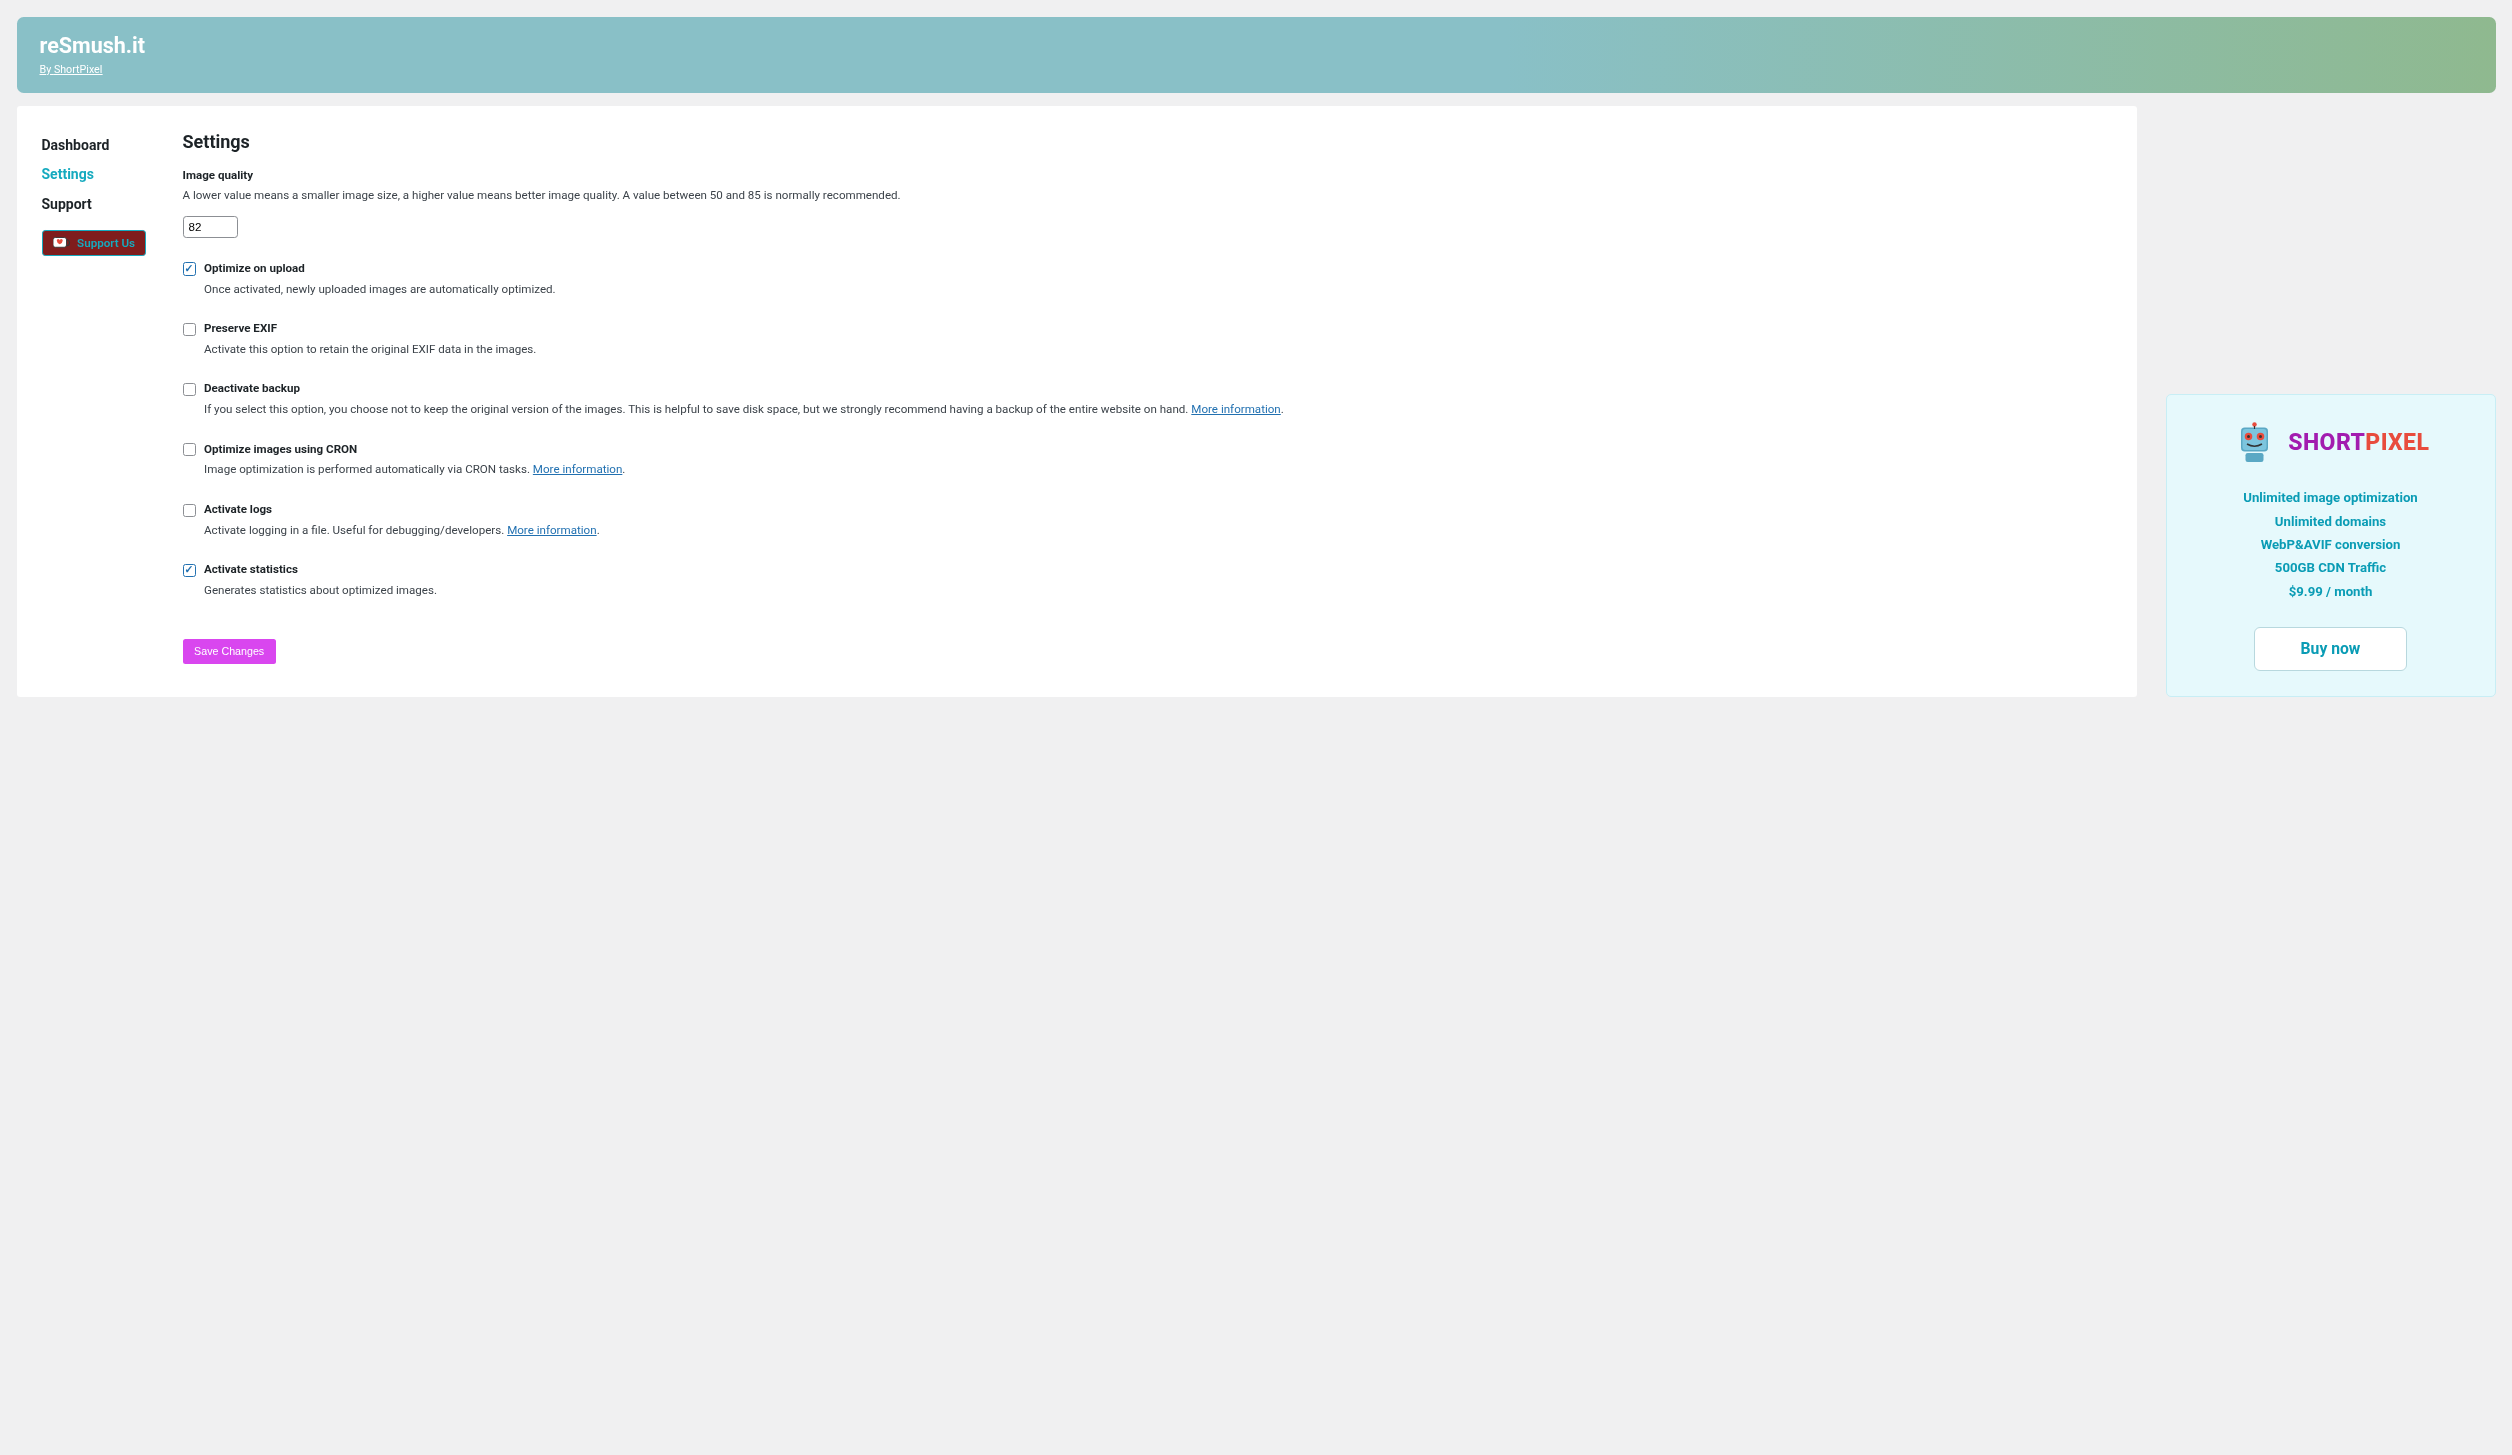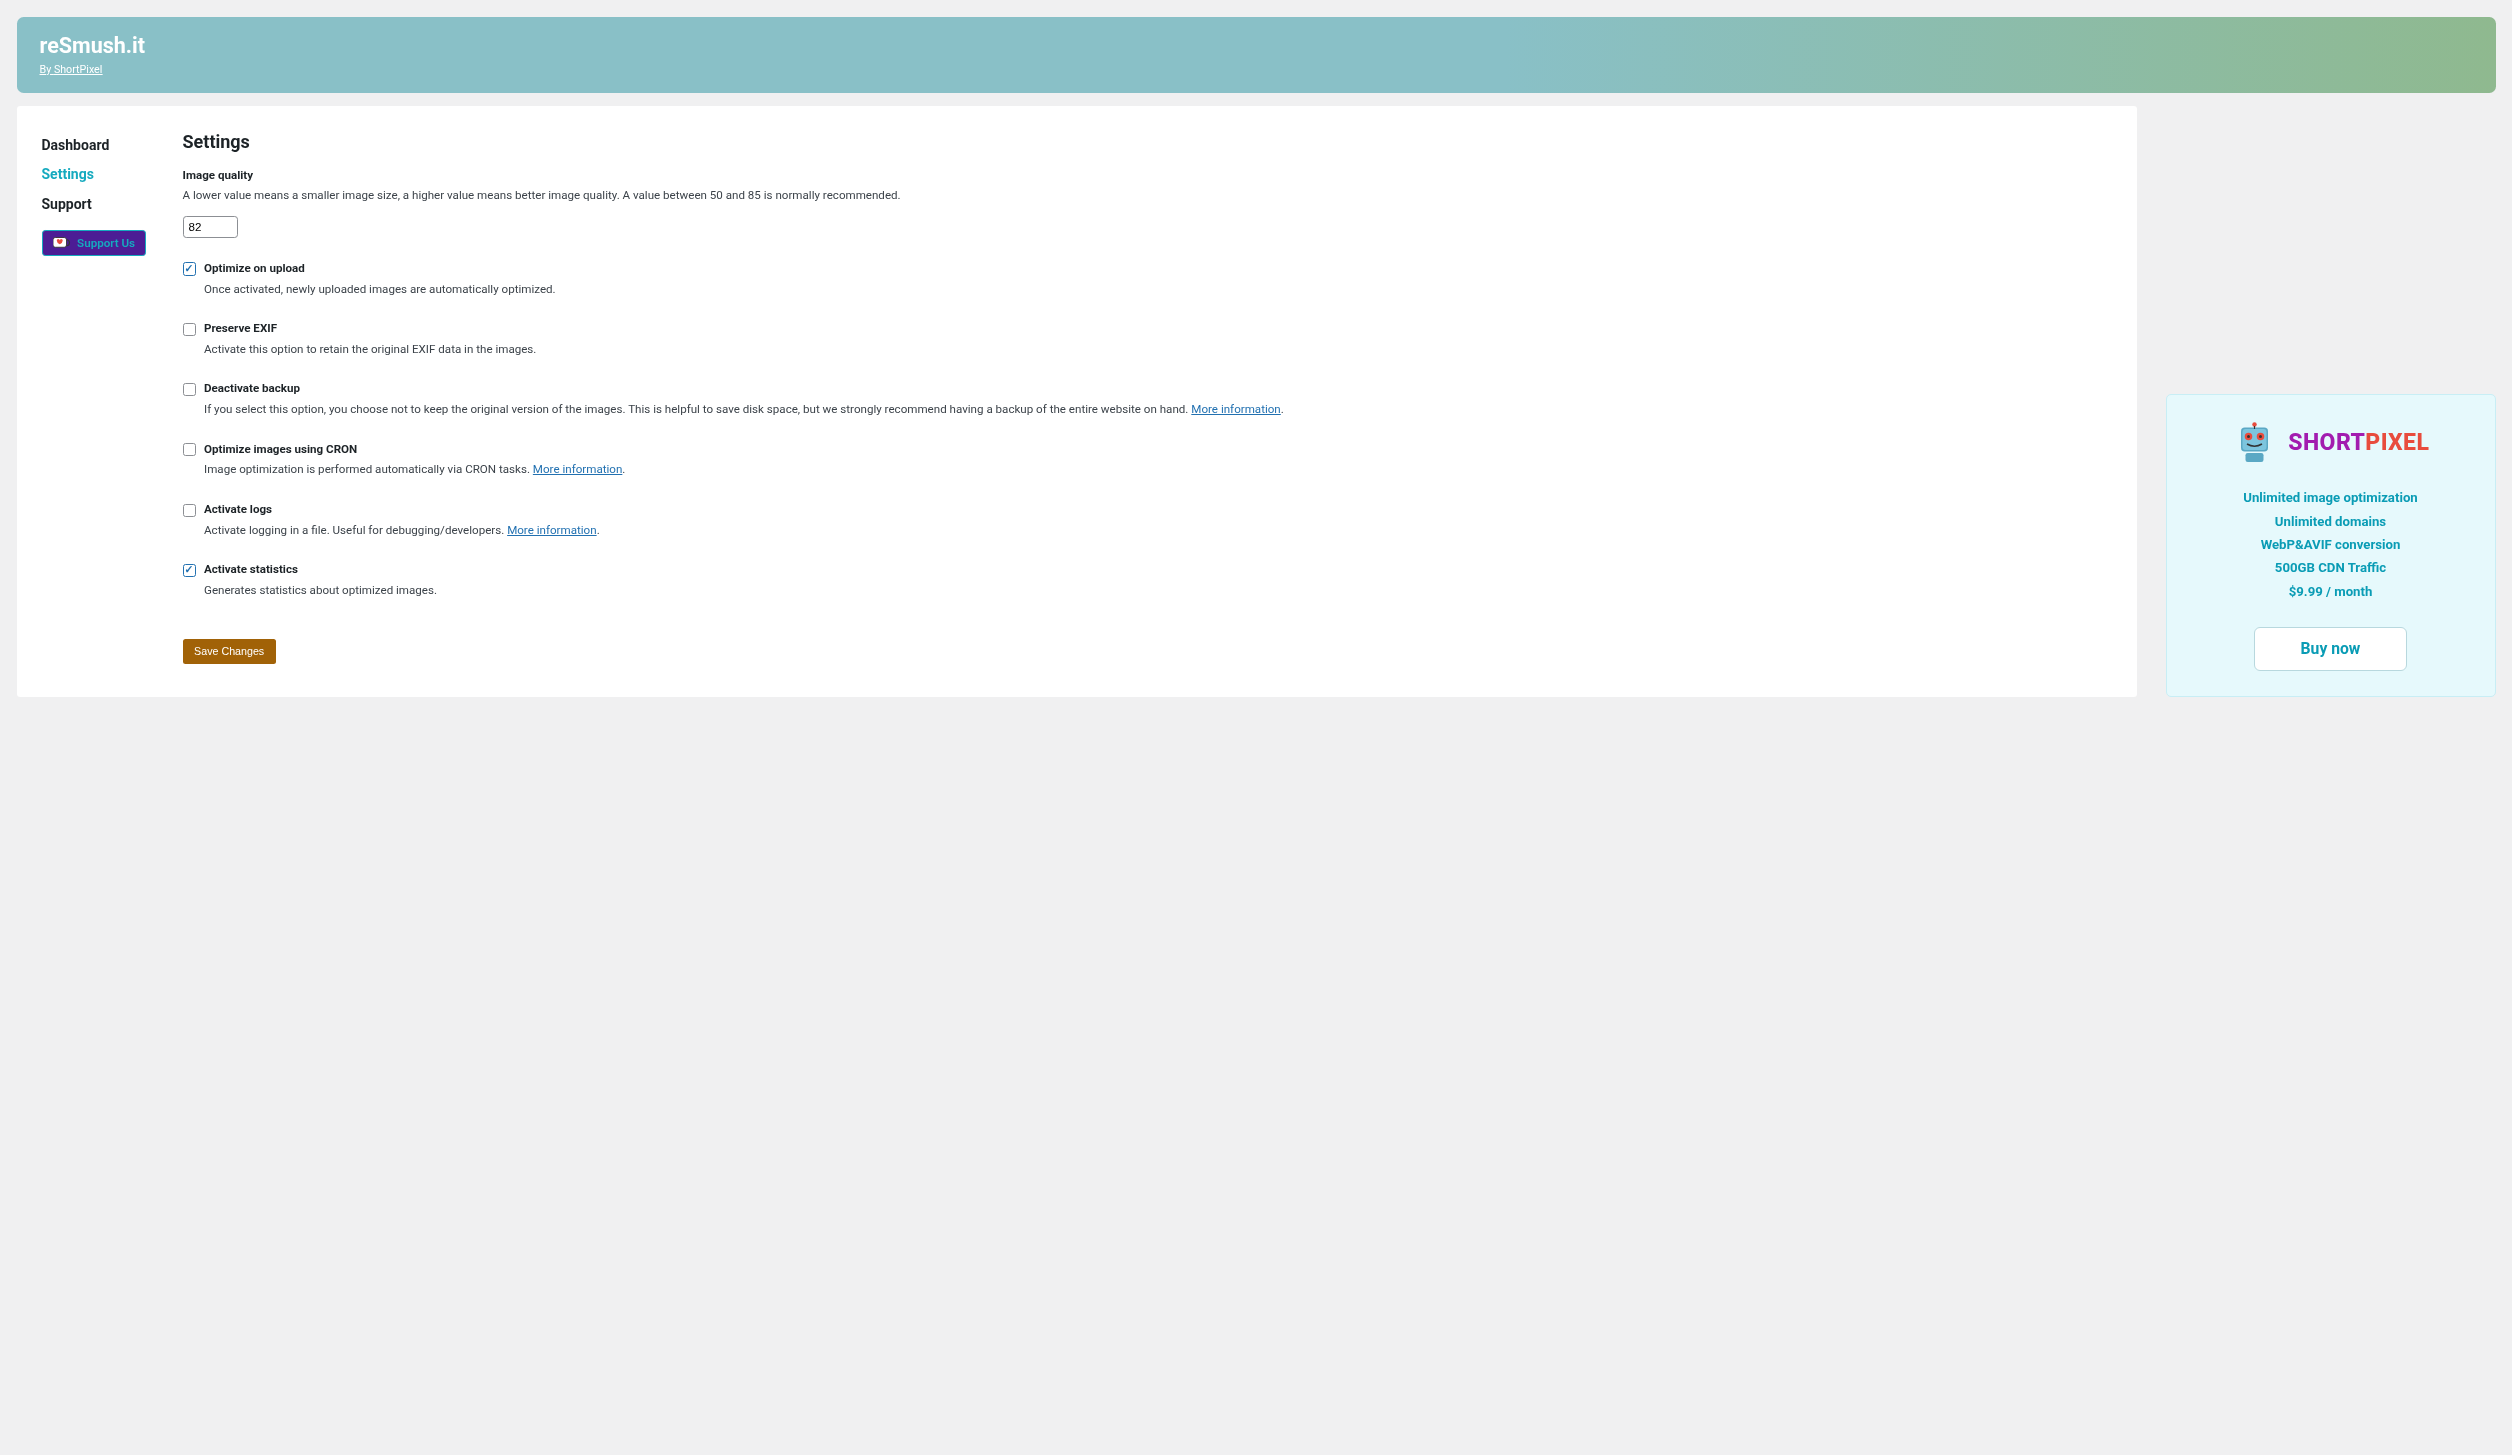--- a/index.html
+++ b/index.html
@@ -63,21 +63,21 @@
   display: inline-flex;
   align-items: center;
   gap: 6.6px;
   border: 0.8px solid #15aabf;
   border-radius: 3.3px;
   padding: 5px 10px;
   color: #15aabf;
   font-weight: 600;
   font-size: 11.6px;
   cursor: pointer;
-  background: #4c1d95;
+  background: #7f1d1d;
   margin-top: 11.6px;
 }
 .kofi-icon {
   width: 18px;
   height: 13.2px;
   display: inline-block;
 }
 .settings-content {
   flex: 1;
 }
@@ -146,21 +146,21 @@
   color: #3c434a;
   line-height: 1.5;
   margin-left: 21.5px;
   margin-bottom: 23px;
 }
 .checkbox-desc a {
   color: #2271b1;
   text-decoration: underline;
 }
 .save-btn {
-  background: #a16207;
+  background: #d946ef;
   color: #fff;
   border: none;
   border-radius: 2.5px;
   padding: 6.6px 11.6px;
   font-size: 10.7px;
   cursor: pointer;
   margin-top: 16.5px;
 }
 .promo-panel {
   width: 330px;

